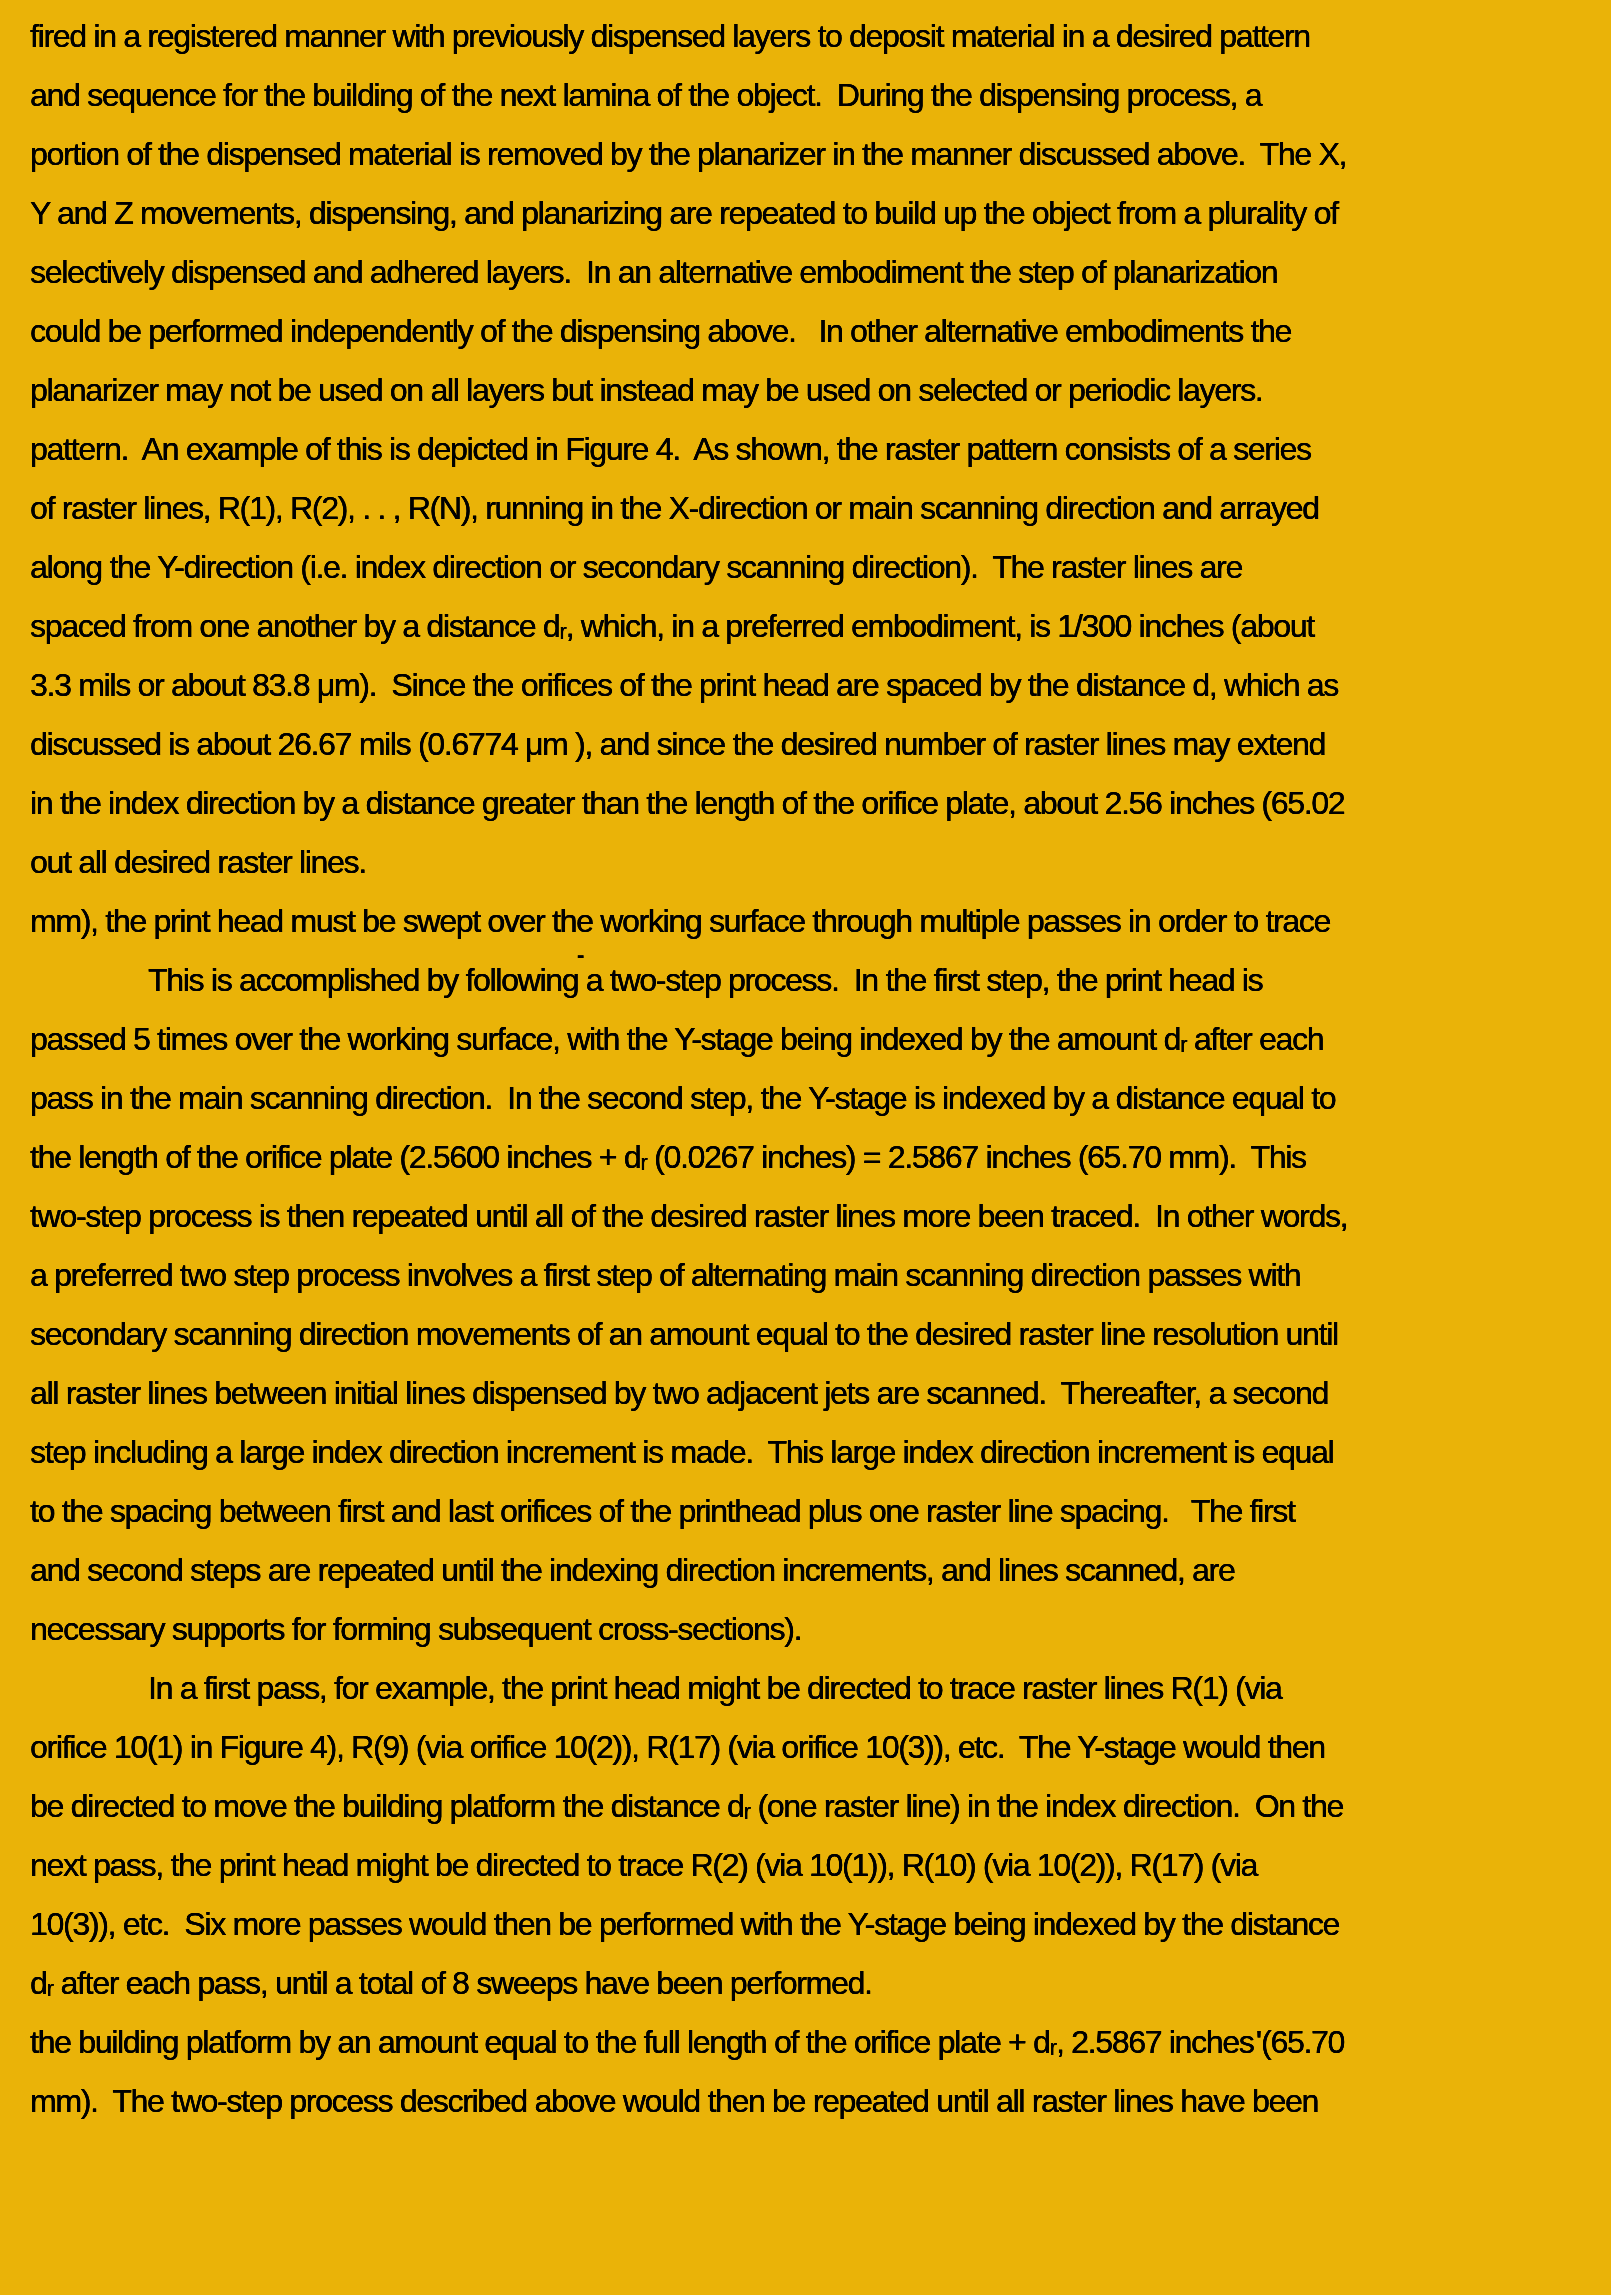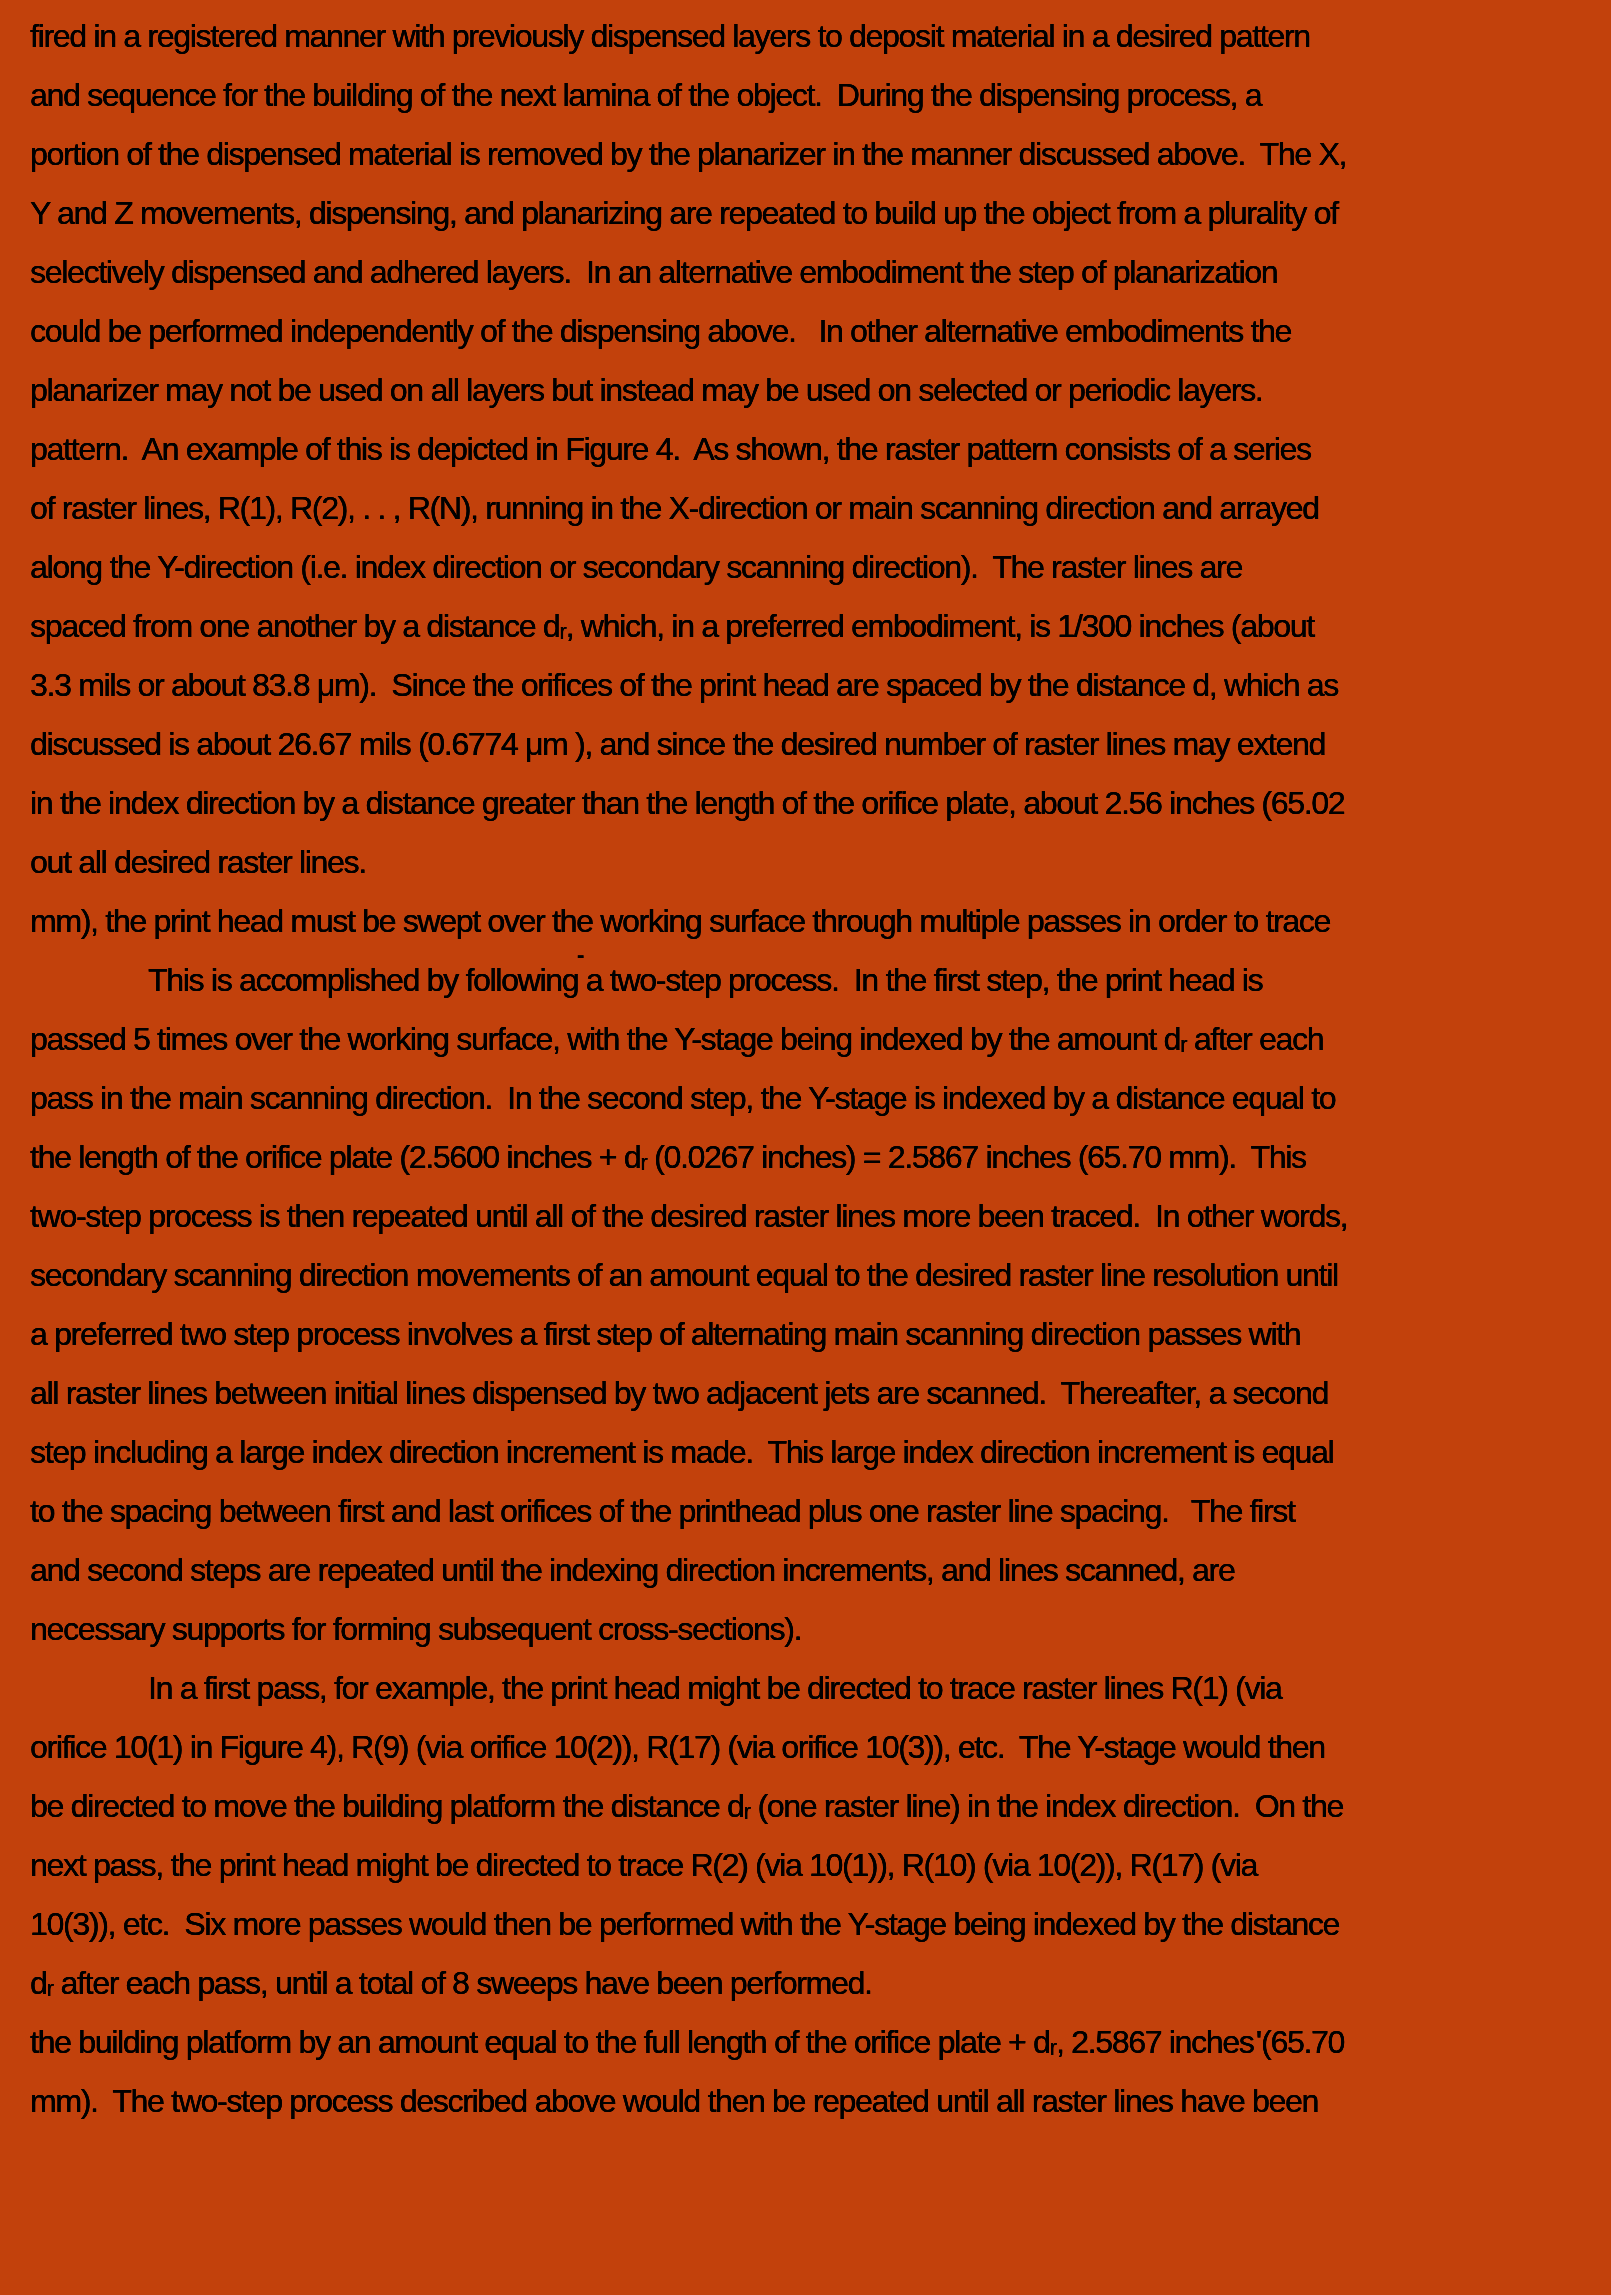--- a/index.html
+++ b/index.html
@@ -4,21 +4,21 @@
 <style>
   html, body {
     margin: 0;
     padding: 0;
     background: #ffffff;
   }
   .page {
     position: relative;
     width: 1611px;
     height: 2295px;
-    background: #c2410c;
+    background: #eab308;
     overflow: hidden;
     color: #000000;
   }
   .doc {
     position: absolute;
     top: 0;
     left: 0;
     width: 1611px;
     padding: 6.7px 25px 0 30px;
     box-sizing: border-box;
@@ -76,22 +76,22 @@
       <div class="line">3.3 mils or about 83.8 μm).  Since the orifices of the print head are spaced by the distance d, which as</div>
       <div class="line">discussed is about 26.67 mils (0.6774 μm ), and since the desired number of raster lines may extend</div>
       <div class="line">in the index direction by a distance greater than the length of the orifice plate, about 2.56 inches (65.02</div>
       <div class="line">out all desired raster lines.</div>
       <div class="line">mm), the print head must be swept over the working surface through multiple passes in order to trace</div>
       <div class="line indent">This is accomplished by following a two-step process.  In the first step, the print head is</div>
       <div class="line">passed 5 times over the working surface, with the Y-stage being indexed by the amount dᵣ after each</div>
       <div class="line">pass in the main scanning direction.  In the second step, the Y-stage is indexed by a distance equal to</div>
       <div class="line">the length of the orifice plate (2.5600 inches + dᵣ (0.0267 inches) = 2.5867 inches (65.70 mm).  This</div>
       <div class="line">two-step process is then repeated until all of the desired raster lines more been traced.  In other words,</div>
+      <div class="line">a preferred two step process involves a first step of alternating main scanning direction passes with</div>
       <div class="line">secondary scanning direction movements of an amount equal to the desired raster line resolution until</div>
-      <div class="line">a preferred two step process involves a first step of alternating main scanning direction passes with</div>
       <div class="line">all raster lines between initial lines dispensed by two adjacent jets are scanned.  Thereafter, a second</div>
       <div class="line">step including a large index direction increment is made.  This large index direction increment is equal</div>
       <div class="line">to the spacing between first and last orifices of the printhead plus one raster line spacing.   The first</div>
       <div class="line">and second steps are repeated until the indexing direction increments, and lines scanned, are</div>
       <div class="line">necessary supports for forming subsequent cross-sections).</div>
       <div class="line indent">In a first pass, for example, the print head might be directed to trace raster lines R(1) (via</div>
       <div class="line">orifice 10(1) in Figure 4), R(9) (via orifice 10(2)), R(17) (via orifice 10(3)), etc.  The Y-stage would then</div>
       <div class="line">be directed to move the building platform the distance dᵣ (one raster line) in the index direction.  On the</div>
       <div class="line">next pass, the print head might be directed to trace R(2) (via 10(1)), R(10) (via 10(2)), R(17) (via</div>
       <div class="line">10(3)), etc.  Six more passes would then be performed with the Y-stage being indexed by the distance</div>

